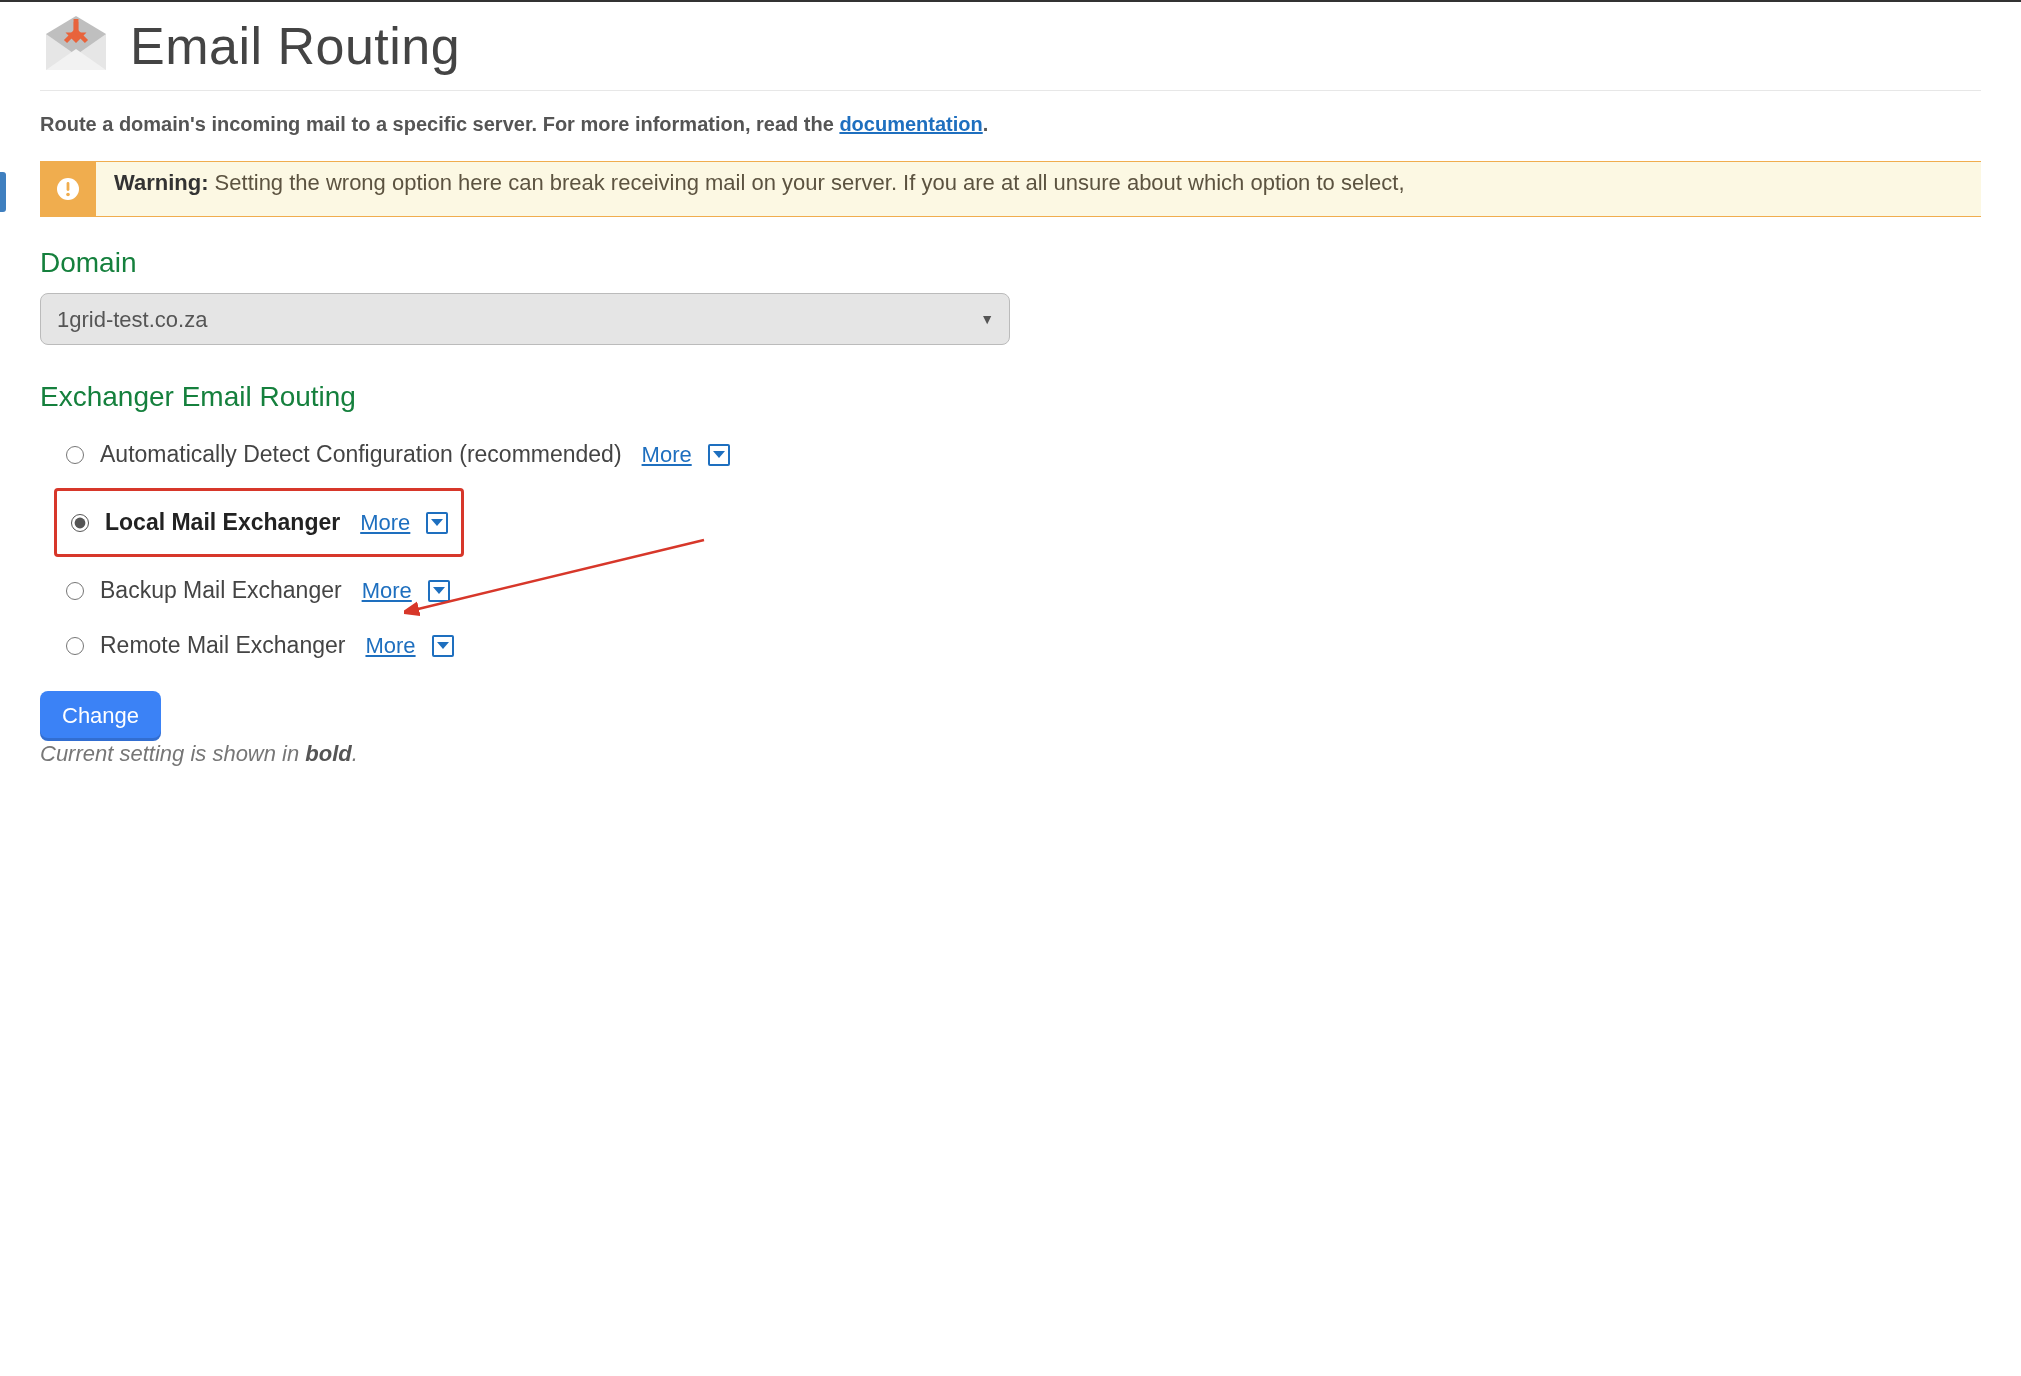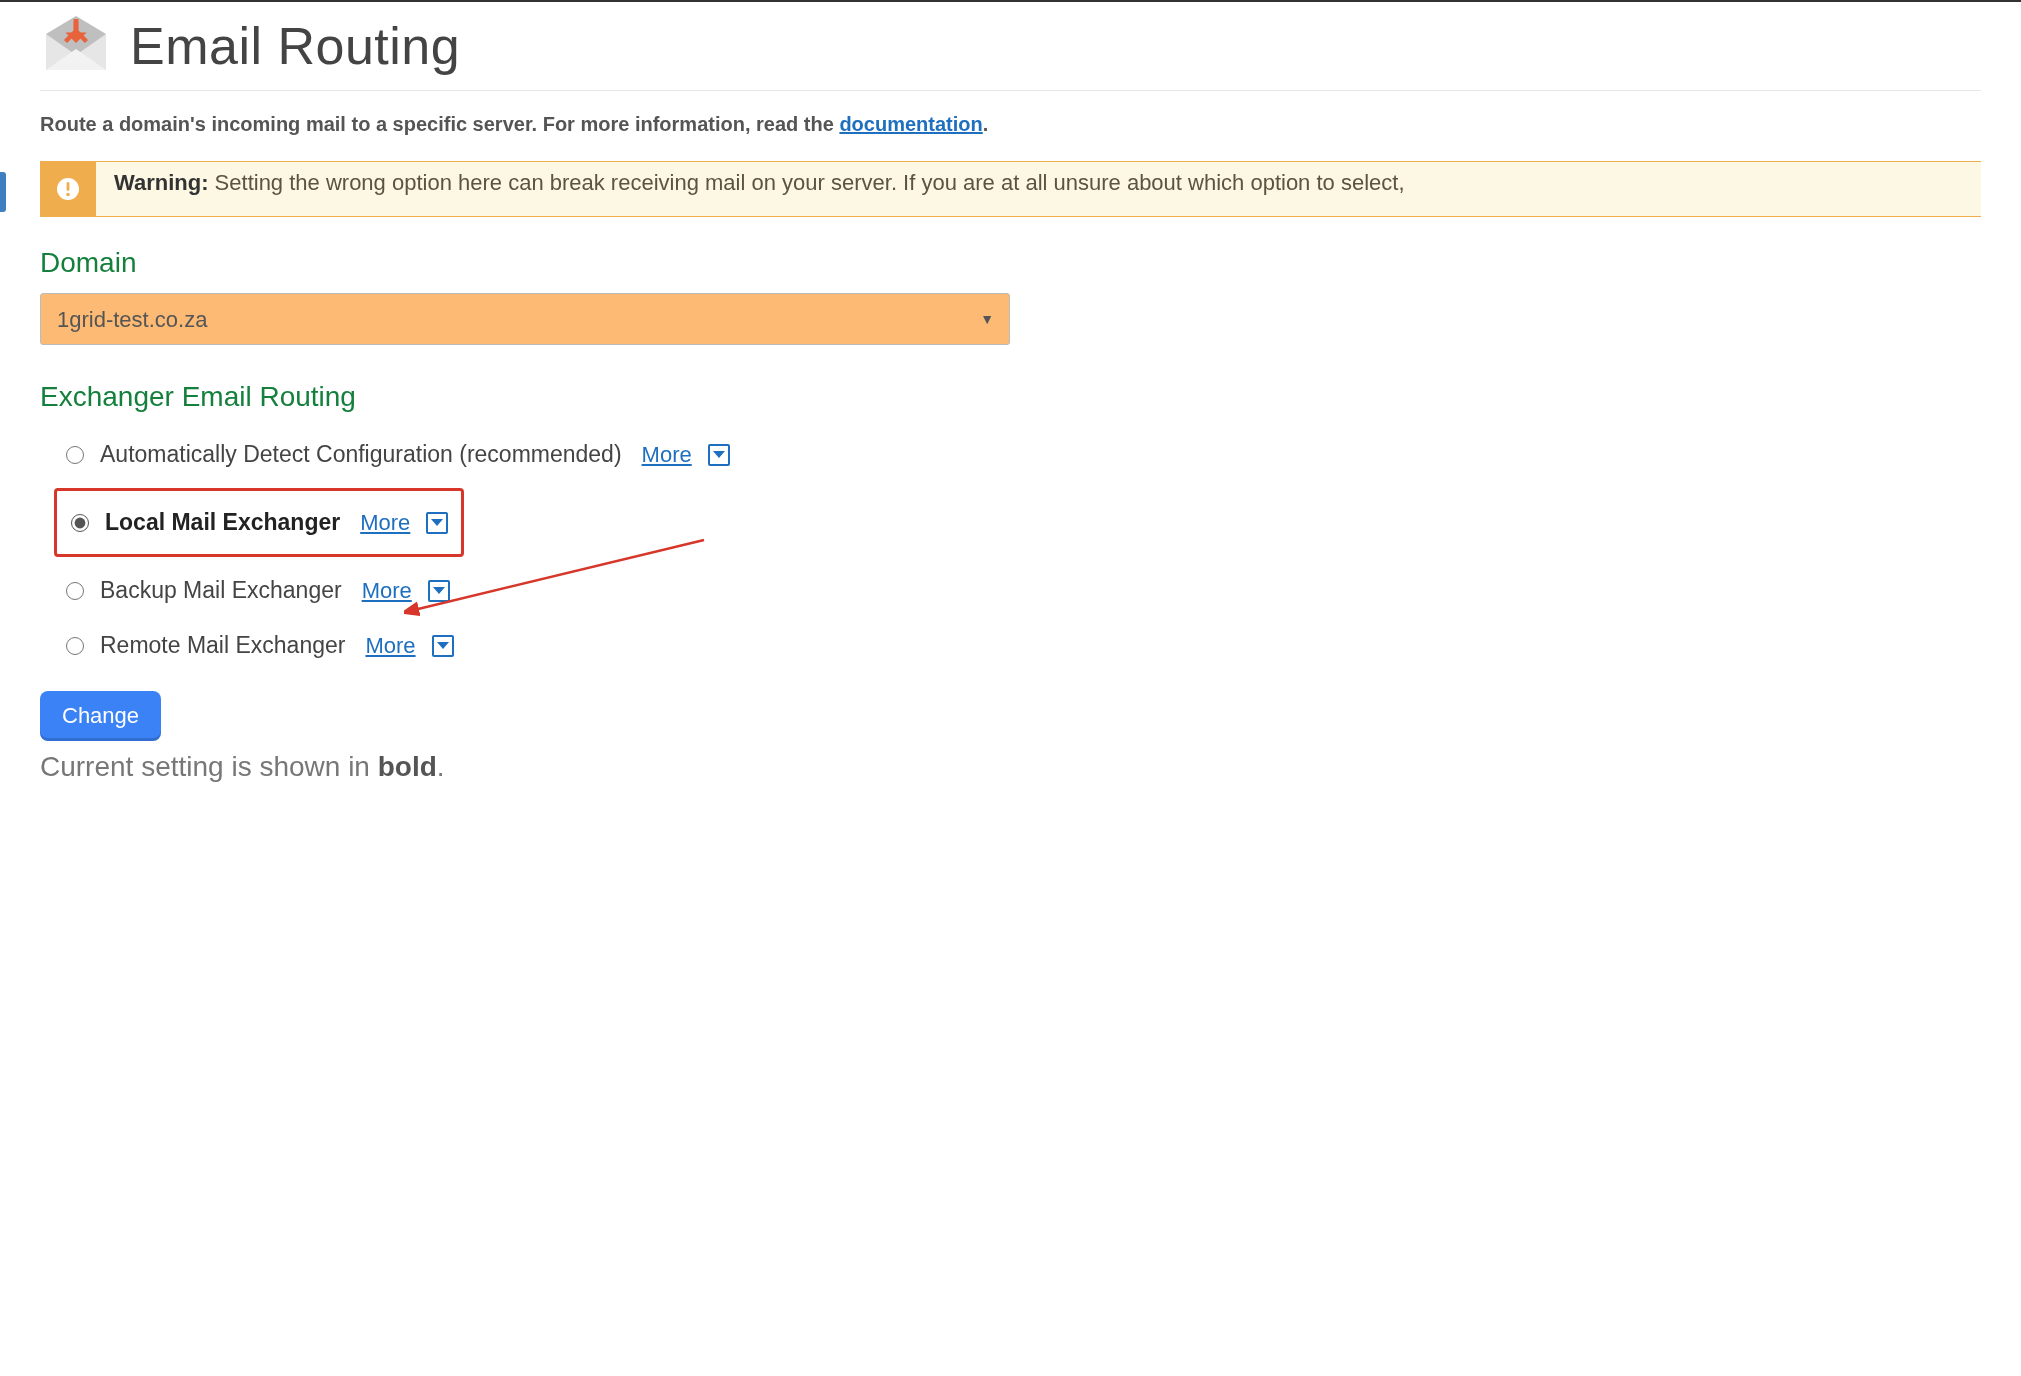--- a/index.html
+++ b/index.html
@@ -67,25 +67,25 @@
   .alert strong { color:#333; }
 
   .section-label {
     font-size: 28px; color:#15803d; margin: 6px 0 14px 0;
   }
   .domain-select-wrap { position: relative; max-width: 970px; margin-bottom: 36px;}
   .domain-select {
     width: 100%;
     height: 52px;
     border: 1px solid #bbb;
-    border-radius: 3px;
+    border-radius: 8px;
     padding: 0 44px 0 16px;
     font-size: 22px;
     color:#555;
-    background:#fdba74;
+    background:#e5e5e5;
     appearance:none; -webkit-appearance:none;
   }
   .domain-select-wrap::after{
     content:"▼";
     position:absolute; right:16px; top:50%; transform:translateY(-50%);
     font-size:14px; color:#555; pointer-events:none;
   }
 
   .options { padding-left: 14px; }
   .opt-row {
@@ -127,21 +127,21 @@
   .change-btn{
     display:inline-block;
     margin-top:18px;
     padding:12px 22px;
     background:#3b82f6;
     color:#fff; border:none; border-radius:8px;
     font-size:22px;
     box-shadow: inset 0 -3px 0 rgba(0,0,0,.15);
     cursor:pointer;
   }
-  .hint { margin-top:10px; color:#777; font-size:28px;}
+  .hint { color:#777; font-size:22px;font-style:italic;}
   .hint strong{color:#555;}
 
   
   .arrow-svg{ position:absolute; left:404px; top:530px; width:310px; height:90px; pointer-events:none;}
 </style>
 </head>
 <body>
 
 <div class="stub"></div>
 

